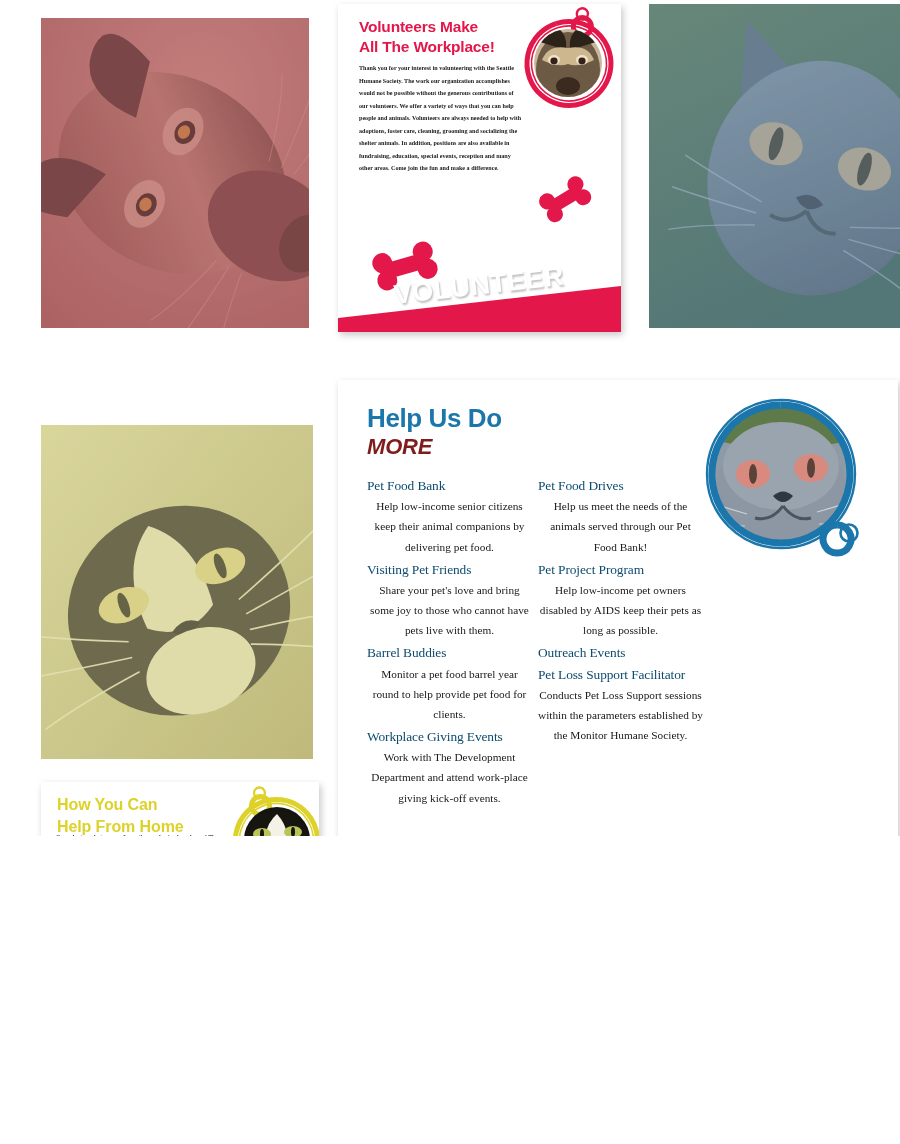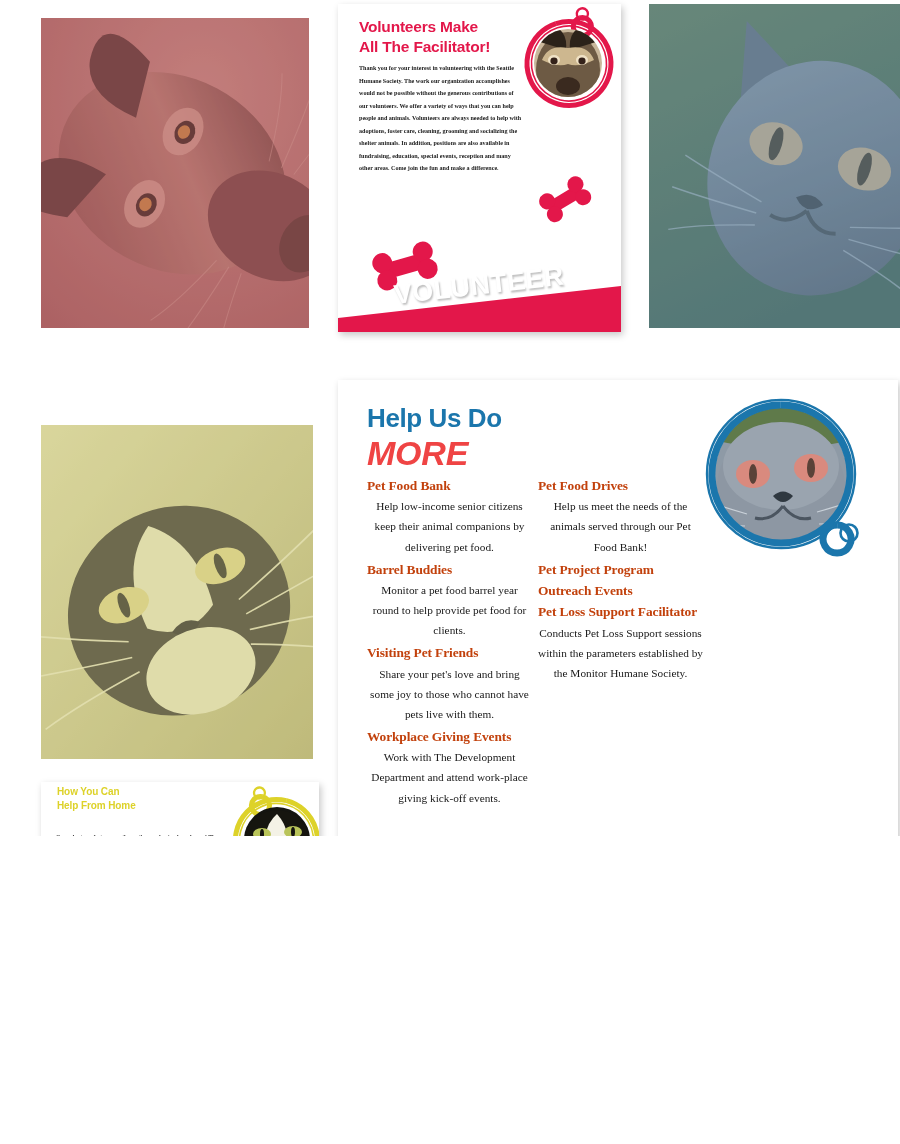--- a/index.html
+++ b/index.html
@@ -59,43 +59,43 @@
 
   
   #community-card { left:305px; top:380px; width:560px; height:676px; }
   .hud-1 {
     position:absolute; left:29px; top:24px;
     font-size:26px; font-weight:bold; color:#1b76ac;
     letter-spacing:-0.4px; line-height:1.1;
   }
   .hud-2 {
     position:absolute; left:29px; top:55px;
-    font-size:34px; font-weight:bold; font-style:italic;
-    color:#ef4444; letter-spacing:-0.2px; line-height:1.1;
+    font-size:22px; font-weight:bold; font-style:italic;
+    color:#7f1d1d; letter-spacing:-0.2px; line-height:1.1;
   }
   .cols { position:absolute; left:29px; top:96px; width:352px; }
   .col { position:absolute; top:0; width:165px; }
   .col.left { left:0; }
   .col.right { left:171px; }
   .prog { margin:0 0 1px 0; }
   .prog h4 {
     margin:0; font-family:"Liberation Serif", serif;
-    font-size:13.4px; font-weight:bold; color:#c2410c;
+    font-size:13.4px; font-weight:normal; color:#0c4a6e;
     line-height:1.52; letter-spacing:-0.1px;
   }
   .prog p {
     margin:0 0 3px 0; font-family:"Liberation Serif", serif;
     font-size:11.3px; line-height:1.78; color:#181818;text-align:center;
   }
 
   
   #home-card { left:8px; top:782px; width:278px; height:310px; }
   .home-h {
-    position:absolute; left:16px; top:3px; width:180px;
-    font-size:10px; font-weight:bold; line-height:1.38;
+    position:absolute; left:16px; top:12px; width:180px;
+    font-size:16px; font-weight:bold; line-height:1.38;
     color:#ddd229; letter-spacing:-0.1px;
   }
   .home-body {
     position:absolute; left:15px; top:50px; width:179px;
     font-family:"Liberation Serif", serif;
     font-size:5.6px; line-height:2.12; color:#1a1a1a; font-weight:bold;
   }
   .paw { position:absolute; }
 </style>
 </head>
@@ -212,21 +212,21 @@
       </g>
       <rect width="272" height="334" fill="#b9b567" opacity="0.48" style="mix-blend-mode:multiply"></rect>
       <rect width="272" height="334" fill="#f3f0b6" opacity="0.30" style="mix-blend-mode:screen"></rect>
     </svg>
   </div>
 
   <div class="card" id="volunteer-card">
 
     <div class="vol-h">
       <div>Volunteers Make</div>
-      <div>All The Facilitator!</div>
+      <div>All The Workplace!</div>
     </div>
 
     <div class="vol-body">Thank you for your interest in volunteering with the Seattle Humane Society. The work our organization accomplishes would not be possible without the generous contributions of our volunteers. We offer a variety of ways that you can help people and animals. Volunteers are always needed to help with adoptions, foster care, cleaning, grooming and socializing the shelter animals.  In addition, positions are also available in fundraising, education, special events, reception and many other areas. Come join the fun and make a difference.</div>
 
     <div class="tag" style="left:186px; top:4px; width:96px; height:104px;">
       <svg width="96" height="104" viewBox="0 0 96 104">
         <defs>
           <clipPath id="clipDog">
               <circle cx="44" cy="55" r="34"></circle>
             </clipPath>
@@ -318,40 +318,41 @@
       </svg>
     </div>
 
     <div class="cols">
       <div class="col left">
         <div class="prog">
           <h4>Pet Food Bank</h4>
           <p>Help low-income senior citizens keep their animal companions by delivering pet food.</p>
         </div>
         <div class="prog">
+          <h4>Visiting Pet Friends</h4>
+          <p>Share your pet's love and bring some joy to those who cannot have pets live with them.</p>
+        </div>
+        <div class="prog">
           <h4>Barrel Buddies</h4>
           <p>Monitor a pet food barrel year round to help provide pet food for clients.</p>
         </div>
         <div class="prog">
-          <h4>Visiting Pet Friends</h4>
-          <p>Share your pet's love and bring some joy to those who cannot have pets live with them.</p>
-        </div>
-        <div class="prog">
           <h4>Workplace Giving Events</h4>
           <p>Work with The Development Department and attend work-place giving kick-off events.</p>
         </div>
       </div>
 
       <div class="col right">
         <div class="prog">
           <h4>Pet Food Drives</h4>
           <p>Help us meet the needs of the animals served through our Pet Food Bank!</p>
         </div>
         <div class="prog">
           <h4>Pet Project Program</h4>
+          <p>Help low-income pet owners disabled by AIDS keep their pets as long as possible.</p>
         </div>
         <div class="prog">
           <h4>Outreach Events</h4>
         </div>
         <div class="prog">
           <h4>Pet Loss Support Facilitator</h4>
           <p>Conducts Pet Loss Support sessions within the parameters established by the Monitor Humane Society.</p>
         </div>
       </div>
     </div>

